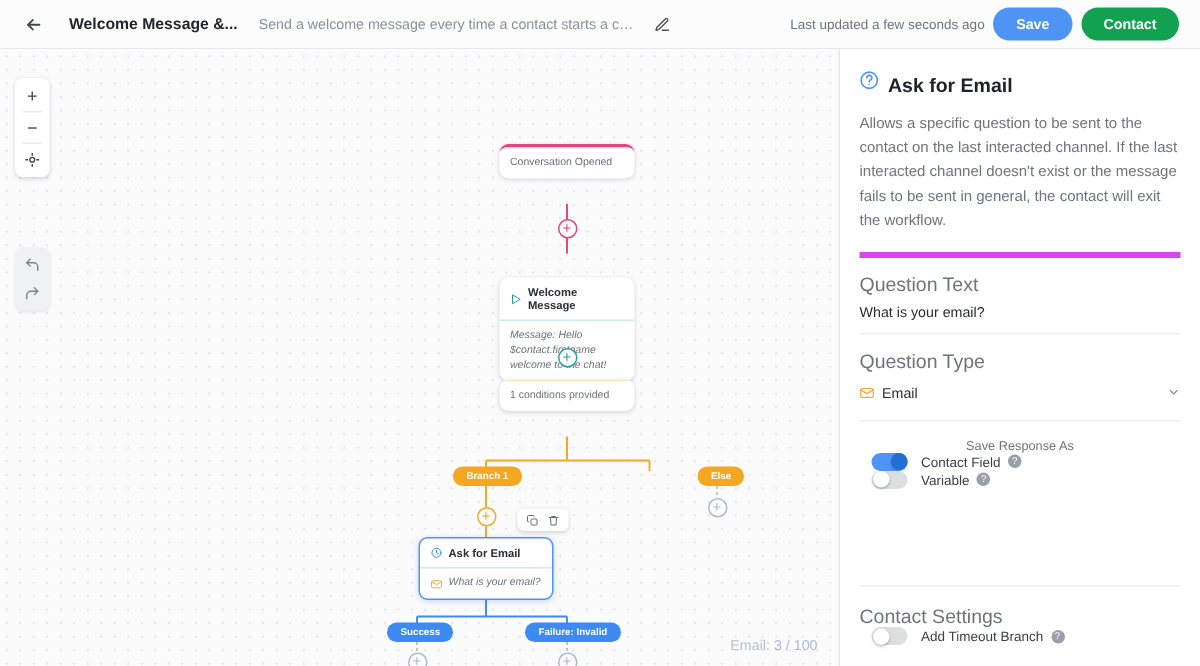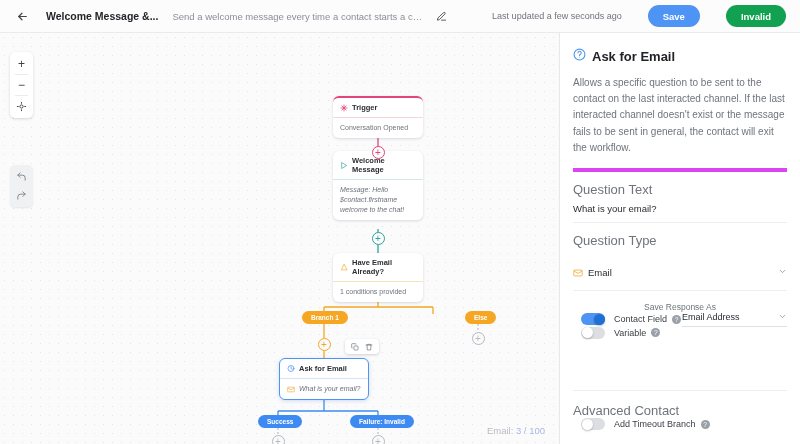--- a/index.html
+++ b/index.html
@@ -31,21 +31,21 @@
   .wf-desc {
     font-size: 9.5px; color: #8b8f96; margin-left: 14px;
     white-space: nowrap; overflow: hidden; text-overflow: ellipsis;
     max-width: 250px;
   }
   .edit-pencil {
     width: 18px; height: 18px; margin-left: 10px;
     display: flex; align-items: center; justify-content: center;
     color: #4a4f56; cursor: pointer;
   }
-  .topbar-right { margin-left: auto; display: flex; align-items: center; gap: 26px; }
+  .topbar-right { margin-left: auto; display: flex; align-items: center; gap: 6px; }
   .last-updated { font-size: 9px; color: #6f747c; white-space: nowrap; }
   .btn {
     border: none; border-radius: 13px; height: 22px; padding: 0 15px;
     font-family: "Liberation Sans", sans-serif;
     font-size: 9.5px; font-weight: bold; color: #fff; cursor: pointer;
     display: flex; align-items: center; justify-content: center;
   }
   .btn-save { background: #4d94f5; }
   .btn-publish { background: #12a150; }
 
@@ -154,21 +154,21 @@
   .panel-title-row { display: flex; align-items: center; gap: 6px; }
   .panel-title { font-size: 13px; font-weight: bold; color: #202227; }
   .panel-desc {
     margin-top: 10px; font-size: 10px; line-height: 1.62; color: #6f747c;
     padding-bottom: 12px; border-bottom: 4px solid #d946ef;
   }
   .fld { padding: 10px 0 8px 0; border-bottom: 1px solid #edeef1; }
   .fld-label { font-size: 13px; color: #6f747c; }
   .fld-value { font-size: 9.5px; color: #2a2c31; margin-top: 6px; }
   .select-row {
-    display: flex; align-items: center; gap: 5px; margin-top: 16px;
+    display: flex; align-items: center; gap: 5px; margin-top: 6px;
   }
   .select-row .sv { font-size: 9.5px; color: #2a2c31; }
   .chev { margin-left: auto; color: #8d9199; font-size: 9px; }
   .sec-label { font-size: 8.5px; color: #6f747c; padding: 11px 0 0 0; text-align: center; }
 
   .toggle-row { display: flex; align-items: center; margin-top: 0; }
   .toggle {
     width: 24px; height: 12px; border-radius: 6px; position: relative;
     flex: 0 0 24px; margin-left: 8px; cursor: pointer;
   }
@@ -212,21 +212,21 @@
     <div class="wf-desc">Send a welcome message every time a contact starts a conversation...</div>
     <div class="edit-pencil">
       <svg width="11" height="11" viewBox="0 0 24 24" fill="none" stroke="currentColor" stroke-width="2" stroke-linecap="round" stroke-linejoin="round">
           <path d="M12 20h9"></path>
           <path d="M16.5 3.5a2.1 2.1 0 0 1 3 3L7 19l-4 1 1-4z"></path>
         </svg>
     </div>
     <div class="topbar-right">
       <div class="last-updated">Last updated a few seconds ago</div>
       <button class="btn btn-save">Save</button>
-      <button class="btn btn-publish">Invalid</button>
+      <button class="btn btn-publish">Contact</button>
     </div>
   </div>
 
   <div class="body">
 
     <div class="canvas-wrap">
 
       <div class="zoom-ctrl">
         <div class="zb">+</div>
         <div class="sep"></div>
@@ -277,57 +277,38 @@
         <line x1="324" y1="362" x2="324" y2="378" stroke="#3d8bf2" stroke-width="1.3"></line>
         <path d="M278 378 H378" stroke="#3d8bf2" stroke-width="1.3" fill="none"></path>
         <path d="M278 378 V385" stroke="#3d8bf2" stroke-width="1.3" fill="none"></path>
         <path d="M378 378 V385" stroke="#3d8bf2" stroke-width="1.3" fill="none"></path>
 
         <line x1="278" y1="395" x2="278" y2="402" stroke="#b4b8bf" stroke-width="1.1" stroke-dasharray="2 2"></line>
         <line x1="378" y1="395" x2="378" y2="402" stroke="#b4b8bf" stroke-width="1.1" stroke-dasharray="2 2"></line>
       </svg>
 
       <div class="node n-trigger" style="left:333px;top:63px;">
-        <div class="node-head">
-          <span class="node-ico">
-            <svg width="8" height="8" viewBox="0 0 24 24" fill="none" stroke="#e0457b" stroke-width="2.4" stroke-linecap="round">
-                <line x1="12" y1="3" x2="12" y2="21"></line>
-                <line x1="3" y1="12" x2="21" y2="12"></line>
-                <line x1="5.5" y1="5.5" x2="18.5" y2="18.5"></line>
-                <line x1="18.5" y1="5.5" x2="5.5" y2="18.5"></line>
-              </svg>
-          </span>
-          <span>Trigger</span>
-        </div>
         <div class="node-body">Conversation Opened</div>
       </div>
       <div class="plus plus-pink" style="left:371.5px;top:113px;">+</div>
 
-      <div class="node n-welcome" style="left:333px;top:118px;">
+      <div class="node n-welcome" style="left:333px;top:152px;">
         <div class="node-head">
           <span class="node-ico">
             <svg width="9" height="9" viewBox="0 0 24 24" fill="none" stroke="#2aa39b" stroke-width="2" stroke-linejoin="round">
                 <polygon points="5 3 20 12 5 21 5 3"></polygon>
               </svg>
           </span>
           <span>Welcome Message</span>
         </div>
         <div class="node-body" style="font-style:italic">Message: Hello $contact.firstname welcome to the chat!</div>
       </div>
       <div class="plus plus-teal" style="left:371.5px;top:199px;">+</div>
 
       <div class="node n-cond" style="left:333px;top:220px;">
-        <div class="node-head">
-          <span class="node-ico">
-            <svg width="9" height="9" viewBox="0 0 24 24" fill="none" stroke="#f5a623" stroke-width="2" stroke-linecap="round">
-                <path d="M12 3 L4 19 H20 Z"></path>
-              </svg>
-          </span>
-          <span>Have Email Already?</span>
-        </div>
         <div class="node-body">1 conditions provided</div>
       </div>
 
       <div class="pill pill-orange" style="left:302px;top:278px;">Branch 1</div>
       <div class="pill pill-orange" style="left:465px;top:278px;">Else</div>
       <div class="plus plus-orange" style="left:317.5px;top:305px;">+</div>
       <div class="plus plus-gray" style="left:471.5px;top:299px;">+</div>
 
       <div class="node-actions" style="left:345px;top:306px;">
         <div class="act">
@@ -415,40 +396,32 @@
       </div>
 
       <div class="sec-label">Save Response As</div>
 
       <div class="toggle-row">
         <div class="toggle on">
           <div class="knob"></div>
         </div>
         <div class="toggle-label">Contact Field</div>
         <div class="help-ico">?</div>
-        <div class="inline-select">
-          <span class="sv">Email Address</span>
-          <span class="chev">
-            <svg width="9" height="9" viewBox="0 0 24 24" fill="none" stroke="currentColor" stroke-width="2.2" stroke-linecap="round" stroke-linejoin="round">
-                <polyline points="6 9 12 15 18 9"></polyline>
-              </svg>
-          </span>
-        </div>
       </div>
 
       <div class="toggle-row">
         <div class="toggle off">
           <div class="knob"></div>
         </div>
         <div class="toggle-label">Variable</div>
         <div class="help-ico">?</div>
       </div>
 
       <div class="panel-footer">
-        <div class="fld-label">Advanced Contact</div>
+        <div class="fld-label">Contact Settings</div>
         <div class="toggle-row">
           <div class="toggle off">
             <div class="knob"></div>
           </div>
           <div class="toggle-label">Add Timeout Branch</div>
           <div class="help-ico">?</div>
         </div>
       </div>
     </div>
 

